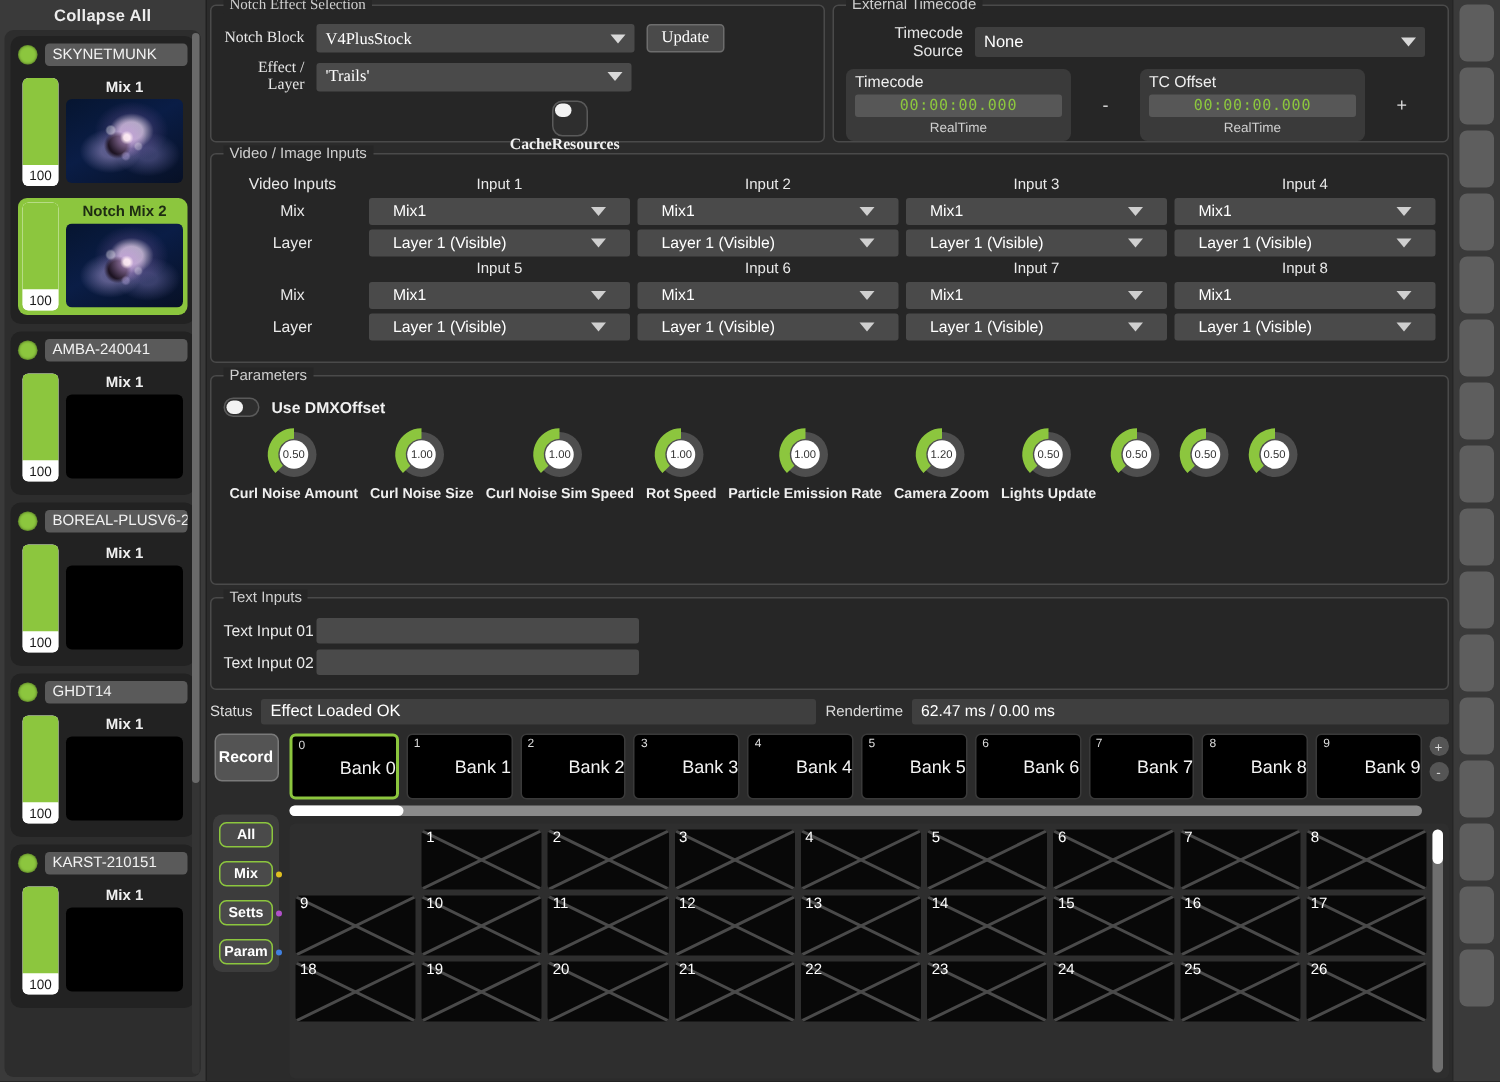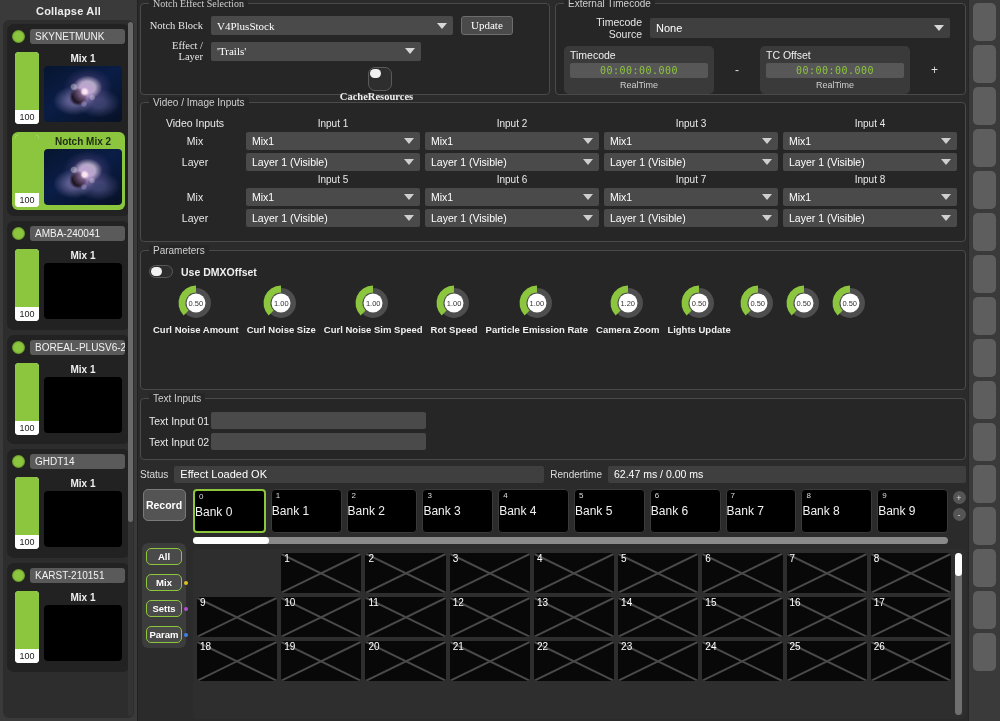--- a/index.html
+++ b/index.html
@@ -91,21 +91,21 @@
   .field-row{ display:flex; align-items:center; margin-bottom:5px; }
   .field-label{ width:62px; text-align:right; padding-right:8px; font-size:10.5px; color:#e6e6e6;}
   .dd{
     background:#4a4a4a; border:none; border-radius:2px; height:19px;
     display:flex; align-items:center; padding:0 6px; color:#fff; font-size:11px;
     position:relative; min-width:0;
   }
   .dd .cap{ flex:1; overflow:hidden; white-space:nowrap; }
   .caret{ width:0;height:0;border-left:5px solid transparent;border-right:5px solid transparent;
           border-top:6px solid #d8d8d8; margin-left:6px; }
-  #nb-dd{ width:242px; }
+  #nb-dd{ width:212px; }
   #el-dd{ width:210px; }
   .btn{
     background:#4a4a4a; border:1px solid #6d6d6d; border-radius:3px; color:#fff;
     height:19px; line-height:17px; padding:0 9px; font-size:11px; margin-left:8px;
   }
   .toggles{ display:flex; align-items:center; margin-left:70px; margin-top:4px;flex-direction:column; }
   .sw{ width:24px; height:13px; border-radius:7px; background:#2e2e2e; border:1px solid #5a5a5a;
        position:relative; flex:0 0 24px; }
   .sw::after{ content:""; position:absolute; left:1px; top:1px; width:11px; height:9px;
               border-radius:5px; background:#f2f2f2; }
@@ -123,21 +123,21 @@
   }
   .tcbox .rt{ text-align:center; font-size:9px; color:#cfcfcf; margin-top:2px; }
   .pm{ color:#ddd; font-size:12px; padding:0 5px; }
 
   
   #vi-group{ margin-top:7px; height:140px; padding-top:14px; }
   .vi-grid{ display:grid; grid-template-columns:92px 1fr 1fr 1fr 1fr; gap:3px 5px; align-items:center; }
   .vi-hdr{ text-align:center; font-size:10px; color:#e9e9e9; }
   .vi-rowlab{ text-align:center; font-size:10.5px; color:#e9e9e9; }
   .vi-dd{ background:#4a4a4a; border-radius:2px; height:18px; display:flex; align-items:center;
-          padding:0 6px; font-size:10.5px; color:#fff; }
+          padding:0 16px; font-size:10.5px; color:#fff; }
   .vi-dd .cap{ flex:1; overflow:hidden; white-space:nowrap; }
   .vi-dd .caret{ border-top-color:#cfcfcf; }
 
   
   #params-group{ margin-top:8px; height:140px; padding-top:14px; }
   .dmx-row{ display:flex; align-items:center; margin-bottom:6px; }
   .dmx-row .sw-label{ margin-left:8px; }
   .knobs{ display:flex; align-items:flex-start; gap:0; }
   .knob-cell{ display:flex; flex-direction:column; align-items:center; padding:0 4px; }
   .knob{ width:38px; height:38px; position:relative; }
@@ -183,21 +183,21 @@
   .banks-col{ flex:1; display:flex; flex-direction:column; min-width:0; }
   .banks-top{ display:flex; gap:4px; align-items:flex-start; }
   .banks-strip{ flex:1; min-width:0; }
   .banks-row{ display:flex; gap:5px; }
   .bank{
     flex:1; height:44px; background:#000; border:1px solid #3a3a3a; border-radius:4px;
     position:relative; min-width:0;
   }
   .bank.active{ border:2px solid #8cc63e; }
   .bank .idx{ position:absolute; left:4px; top:1px; font-size:8px; color:#dcdcdc; }
-  .bank .nm{ position:absolute; left:0; right:0; top:14px; text-align:left; font-size:12px; color:#f2f2f2;}
+  .bank .nm{ position:absolute; left:0; right:0; top:14px; text-align:right; font-size:12px; color:#f2f2f2;}
   .hscroll{ height:7px; background:#8a8a8a; border-radius:4px; margin-top:4px; position:relative; }
   .hscroll i{ position:absolute; left:0; top:0; bottom:0; width:10%; background:#fff; border-radius:4px; display:block;}
   .pm-col{ width:14px; flex:0 0 14px; display:flex; flex-direction:column; gap:4px; align-items:center;
            padding-top:2px;}
   .pm-btn{ width:13px; height:13px; border-radius:50%; background:#555; color:#ddd; font-size:9px;
            display:flex; align-items:center; justify-content:center; }
 
   .slots-wrap{ flex:1; margin-top:5px; background:#2e2e2e; border-radius:4px; padding:4px;
                display:flex; gap:4px; min-height:0; }
   .slots-grid{ flex:1; display:grid; grid-template-columns:repeat(9,1fr); grid-auto-rows:40px; gap:4px; min-width:0;}

